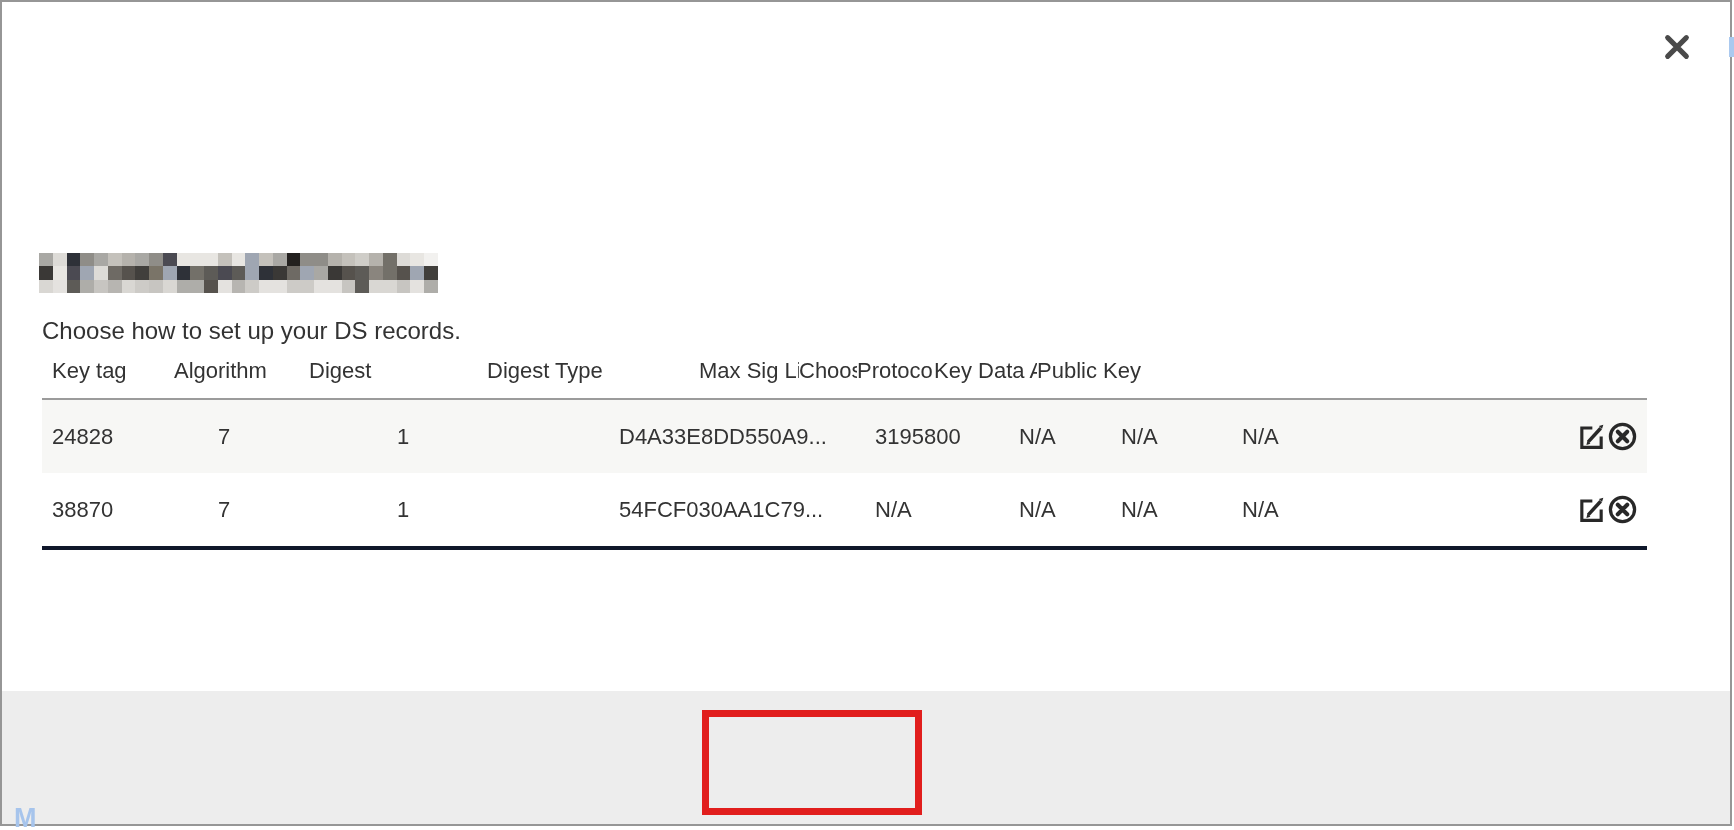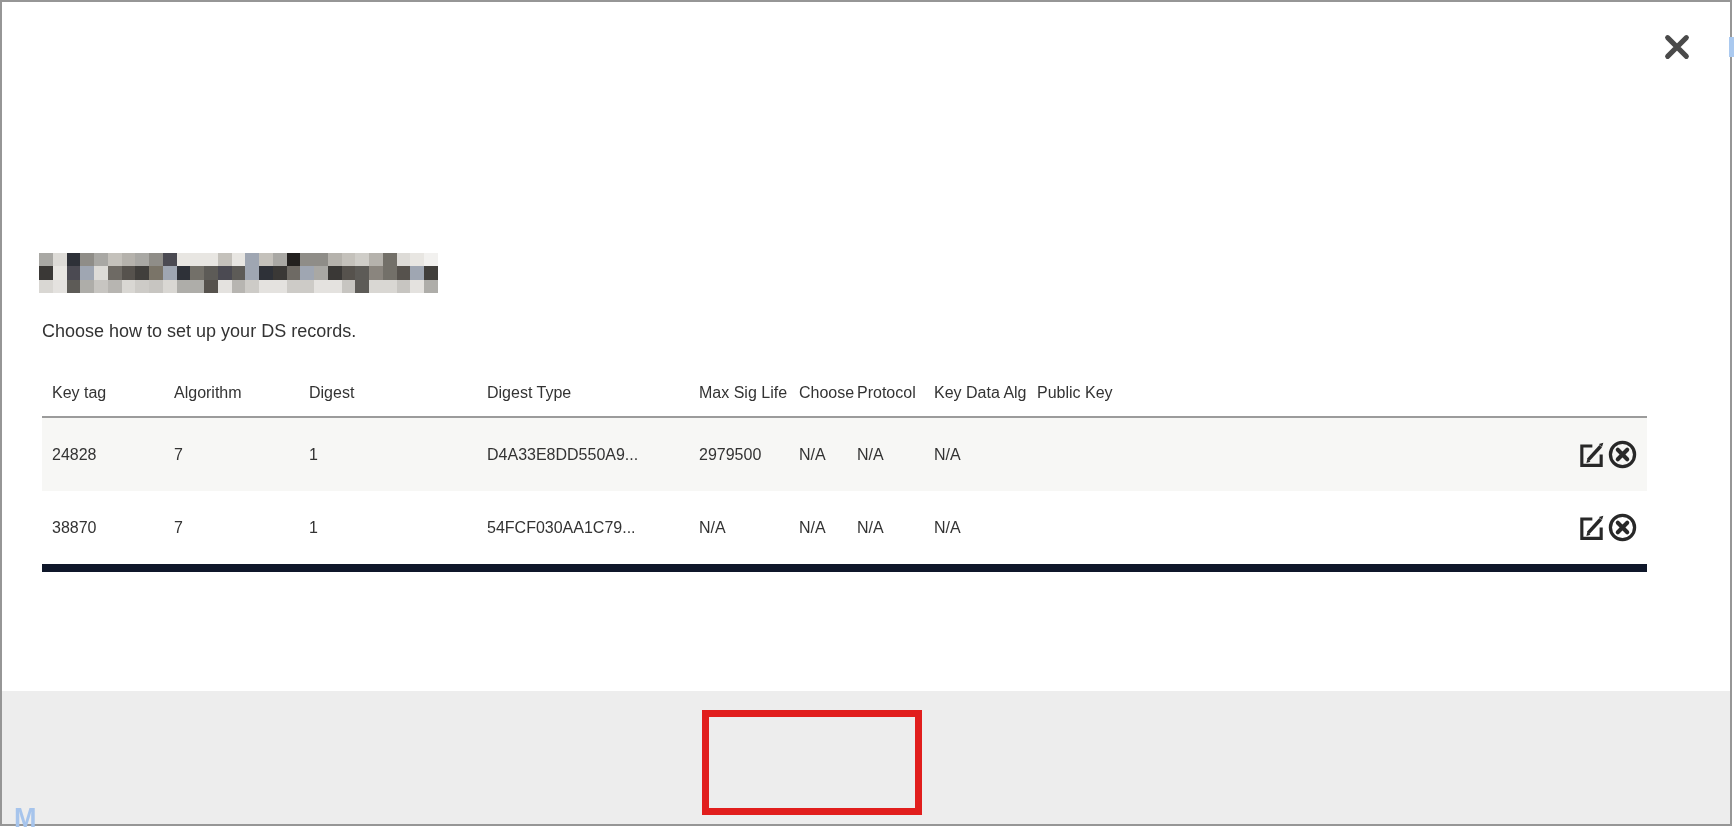--- a/index.html
+++ b/index.html
@@ -18,37 +18,37 @@
   .close-btn{
     position:absolute;left:1656px;top:26px;width:38px;height:38px;
     background:none;border:none;padding:4px;cursor:pointer;
   }
   .domain-mosaic{
     position:absolute;left:37px;top:251px;width:399px;height:40px;
     display:grid;grid-template-columns:repeat(29,1fr);grid-template-rows:repeat(3,1fr);
   }
   .domain-mosaic div{width:100%;height:100%;}
   .instruction{
-    position:absolute;left:40px;top:311px;font-size:18px;line-height:36px;color:#333;
+    position:absolute;left:40px;top:311px;font-size:24px;line-height:36px;color:#333;
   }
   .ds-table{
-    position:absolute;left:40px;top:340px;width:1605px;
-    border-bottom:8px solid #0f172a;font-size:16px;
+    position:absolute;left:40px;top:322px;width:1605px;
+    border-bottom:4px solid #0f172a;font-size:22px;
   }
   .t-row{
     display:grid;
     grid-template-columns:122px 135px 178px 212px 100px 58px 77px 103px 1fr 86px;
     padding:0 10px;align-items:center;
   }
   .t-head{
     height:74px;border-bottom:2px solid #9b9b9b;
     align-items:end;
   }
   .t-head .t-cell{padding-bottom:14px;}
-  .t-body-row{height:73px;}
+  .t-body-row{height:73px;gap:44px;}
   .t-body-row.odd{background:#f7f7f5;}
   .t-cell{white-space:nowrap;overflow:hidden;}
   .actions-cell{display:flex;justify-content:flex-end;align-items:center;gap:2px;}
   .icon-btn{background:none;border:none;padding:0;margin:0;cursor:pointer;line-height:0;}
   .add-btn{
     position:absolute;left:46px;top:573px;width:231px;height:47px;
     background:#fff;border:3px solid var(--green-outline,#5c9b10);
     color:var(--green-outline,#5c9b10);font-size:25px;cursor:pointer;
     font-family:inherit;box-sizing:border-box;
   }
@@ -199,21 +199,21 @@
           <div class="t-cell">Key Data Alg</div>
           <div class="t-cell">Public Key</div>
           <div></div>
         </div>
       <div id="tbody">
           <div class="t-row t-body-row odd">
             <div class="t-cell">24828</div>
             <div class="t-cell">7</div>
             <div class="t-cell">1</div>
             <div class="t-cell">D4A33E8DD550A9...</div>
-            <div class="t-cell">2979500</div>
+            <div class="t-cell">3195800</div>
             <div class="t-cell">N/A</div>
             <div class="t-cell">N/A</div>
             <div class="t-cell">N/A</div>
             <div class="t-cell"></div>
             <div class="actions-cell">
               <button class="icon-btn"><svg viewBox="0 0 24 24" width="29" height="29">
                   <path d="M20 12 V21 H4 V5 h8.7" fill="none" stroke="#282828" stroke-width="2.6"></path>
                   <path d="M9.3 16.4 L19.6 5.2" stroke="#282828" stroke-width="2.9"></path>
                   <path d="M21.8 2.2 l-1.1 3.6 -2.6-2.4 z" fill="#282828"></path>
                   <path d="M7.8 19 l0.8-3.4 2.5 2.3 z" fill="#282828"></path>

